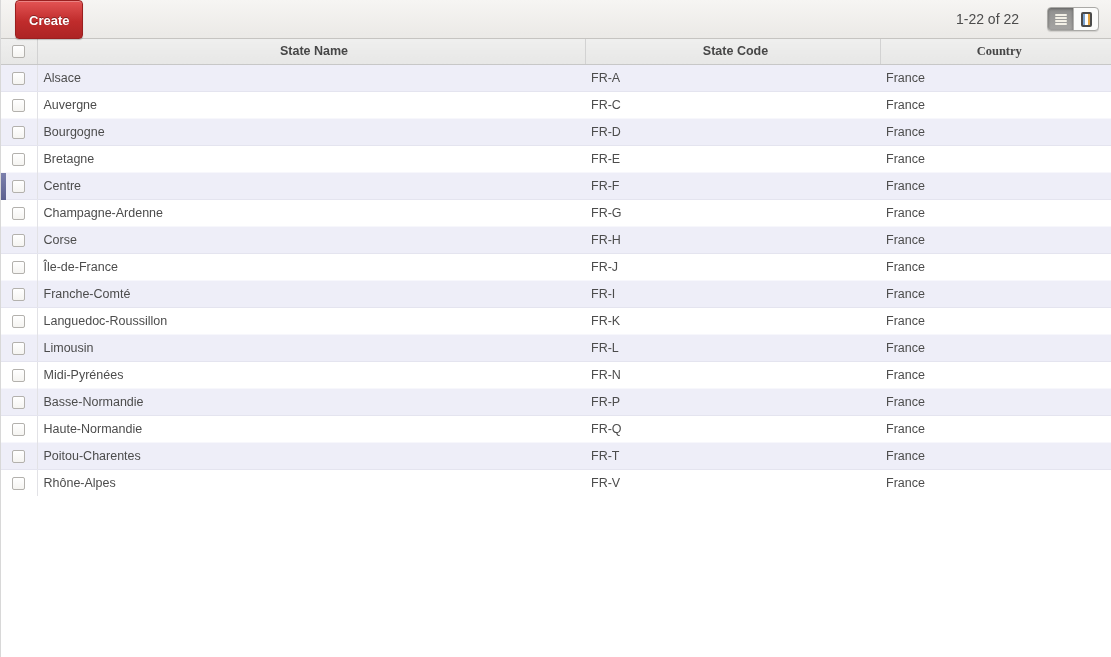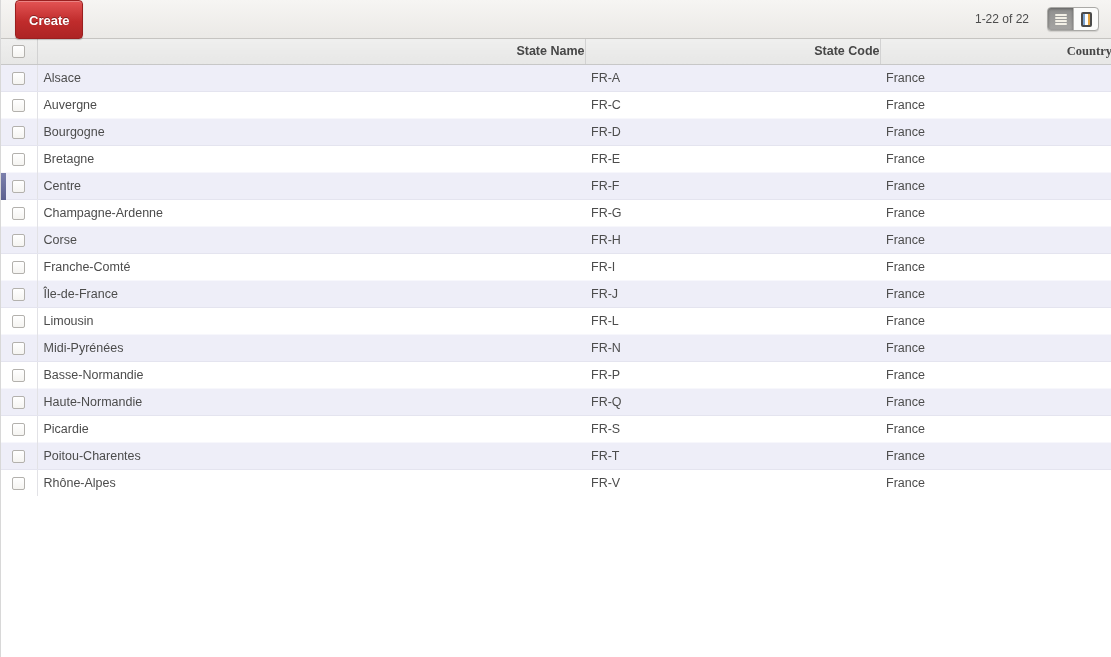--- a/index.html
+++ b/index.html
@@ -22,21 +22,21 @@
     height: 39px; padding: 12px 13px;
     background: linear-gradient(#e35454, #c02c2c 55%, #ad2424);
     border: 1px solid #9a1f1f;
     border-radius: 4px;
     color: #fff; font-size: 13px; font-weight: bold;
     text-shadow: 0 -1px 0 rgba(0,0,0,0.35);
     box-shadow: 0 1px 1px rgba(0,0,0,0.22), inset 0 1px 0 rgba(255,255,255,0.28);
     cursor: pointer;
   }
   .toolbar-spacer { flex: 1; }
-  .pager-text { font-size: 12px; color: #4c4c4c; margin-right: 18px; white-space: nowrap; }
+  .pager-text { font-size: 14px; color: #4c4c4c; margin-right: 28px; white-space: nowrap; }
 
   .view-switcher {
     display: flex; height: 24px;
     border: 1px solid #aaa9a6;
     border-radius: 4px;
     overflow: hidden;
     background: #fbfbfa;
     box-shadow: 0 1px 1px rgba(0,0,0,0.12);
   }
   .vs-btn {
@@ -65,21 +65,21 @@
   col.c-name  { width: 548px; }
   col.c-code  { width: 295px; }
   col.c-country { width: 232px; }
 
   thead th {
     height: 25px;
     background: linear-gradient(#efefee, #e7e7e6);
     border-bottom: 1px solid #c7c7c7;
     border-right: 1px solid #d2d2d2;
     font-size: 12.5px; font-weight: bold; color: #474747;
-    text-align: right; padding: 0 0 0 6px;
+    text-align: center; padding: 0 0 0 6px;
     vertical-align: middle;
   }
   thead th:last-child { border-right: none; font-family: Liberation Serif, serif; }
   thead th.th-check { padding-left: 0; text-align: center; }
 
   tbody td {
     height: 27px;
     font-size: 12.5px; color: #4c4c4c;
     padding: 0 0 0 6px;
     vertical-align: middle;
@@ -211,34 +211,42 @@
     </td>
     <td>Corse</td>
     <td>FR-H</td>
     <td>France</td>
   </tr>
 
   <tr>
     <td class="td-check">
       <input type="checkbox" class="cb" style="">
     </td>
+    <td>Île-de-France</td>
+    <td>FR-J</td>
+    <td>France</td>
+  </tr>
+
+  <tr>
+    <td class="td-check">
+      <input type="checkbox" class="cb" style="">
+    </td>
     <td>Franche-Comté</td>
     <td>FR-I</td>
     <td>France</td>
   </tr>
 
   <tr>
     <td class="td-check">
       <input type="checkbox" class="cb" style="">
     </td>
-    <td>Île-de-France</td>
-    <td>FR-J</td>
-    <td>France</td>
-  </tr>
-
+    <td>Languedoc-Roussillon</td>
+    <td>FR-K</td>
+    <td>France</td>
+  </tr>
 
   <tr>
     <td class="td-check">
       <input type="checkbox" class="cb" style="">
     </td>
     <td>Limousin</td>
     <td>FR-L</td>
     <td>France</td>
   </tr>
 
@@ -265,28 +273,20 @@
   <tr>
     <td class="td-check">
       <input type="checkbox" class="cb" style="">
     </td>
     <td>Haute-Normandie</td>
     <td>FR-Q</td>
     <td>France</td>
   </tr>
 
 
-  <tr>
-    <td class="td-check">
-      <input type="checkbox" class="cb" style="">
-    </td>
-    <td>Picardie</td>
-    <td>FR-S</td>
-    <td>France</td>
-  </tr>
 
   <tr>
     <td class="td-check">
       <input type="checkbox" class="cb" style="">
     </td>
     <td>Poitou-Charentes</td>
     <td>FR-T</td>
     <td>France</td>
   </tr>
 

